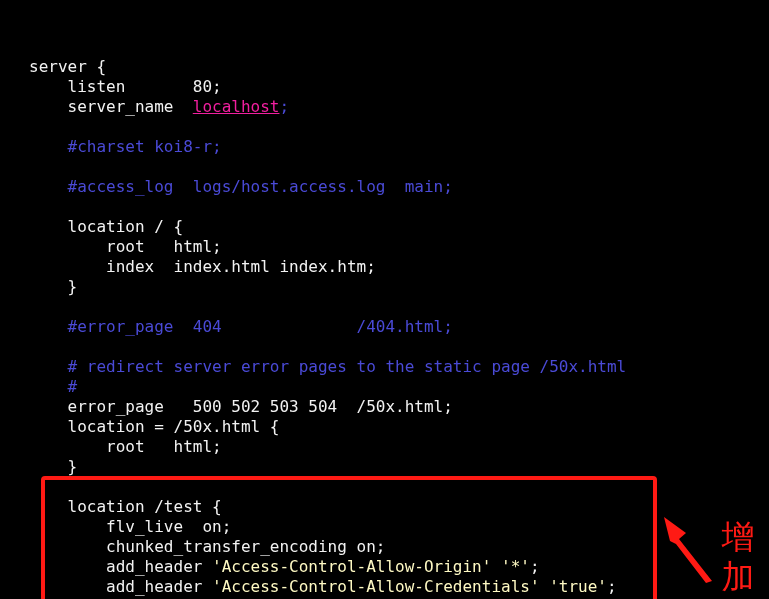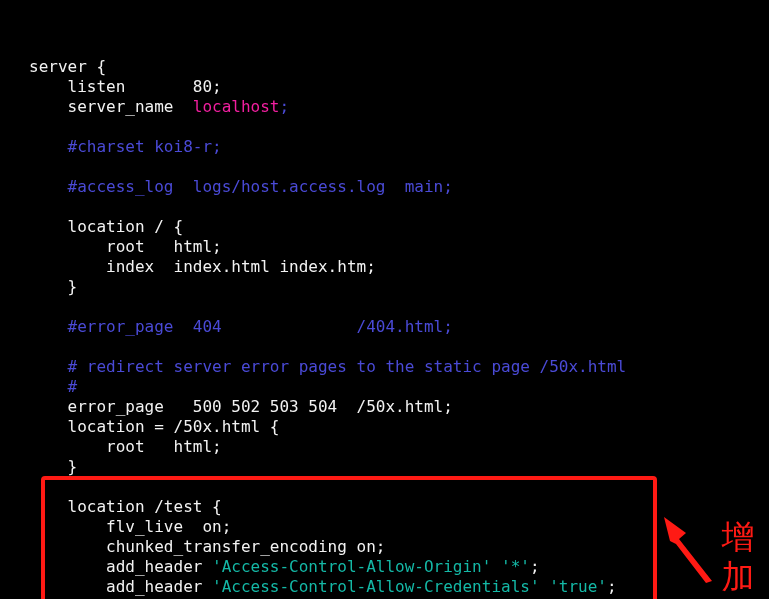--- a/index.html
+++ b/index.html
@@ -27,23 +27,23 @@
     white-space: pre;
     letter-spacing: 0px;
     color: #e6e6e6;
   }
   .line {
     height: 20px;
     white-space: pre;
   }
   .tok-plain    { color: #f2f2f2; }
   .tok-comment  { color: #4a4ad6; text-align: right; }
-  .tok-value    { color: #f21fa0; }
+  .tok-value    { color: #f21fa0; text-decoration: underline; }
   .tok-punct    { color: #4a4ad6; }
-  .tok-string   { color: #14b8a6; }
+  .tok-string   { color: #fef9c3; }
 
   
   #highlight-box {
     position: absolute;
     left: 41px;
     top: 441px;
     width: 616px;
     height: 136px;
     border: 4px solid #ff1a14;
     border-radius: 4px;

